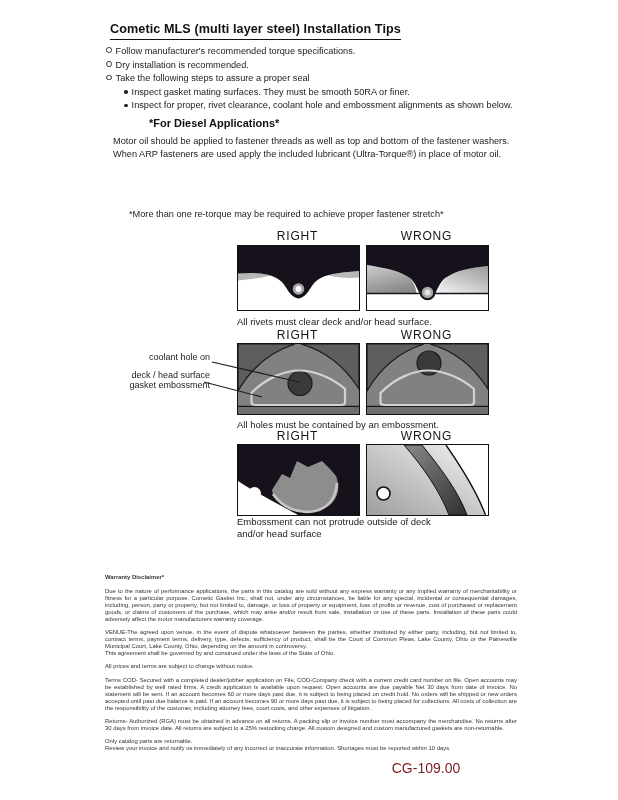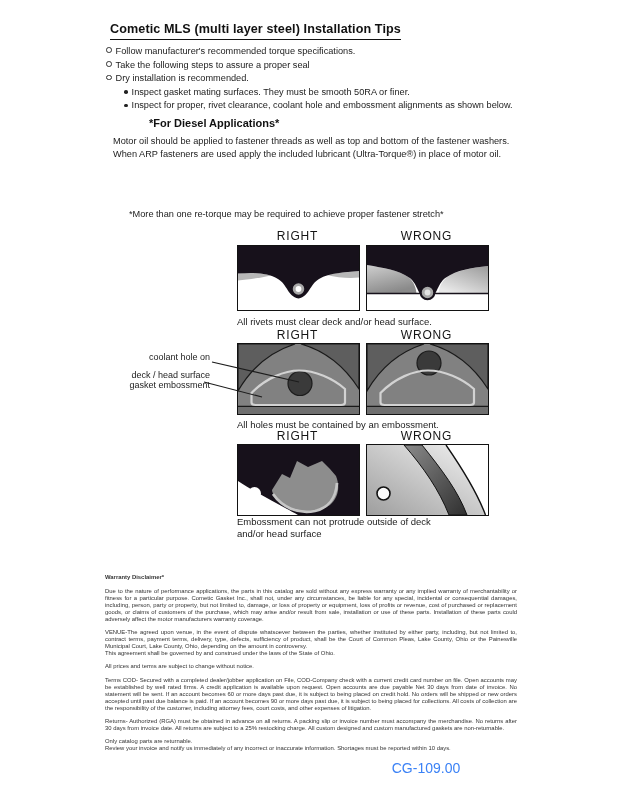--- a/index.html
+++ b/index.html
@@ -18,41 +18,41 @@
   .h2{left:113px;top:117px;font-size:11px;font-weight:bold;color:#111;margin-left:36px;}
   .para{left:113px;font-size:9.2px;line-height:13px;color:#222;white-space:pre-line;}
   .p1{top:135px;} .p2{top:166px;} .p3{top:208px;margin-left:16px;}
   .dg-label{width:121px;text-align:center;font-size:12px;letter-spacing:.8px;color:#151515;}
   .panel{width:121px;border:1.8px solid #121212;background:#fff;line-height:0;}
   .caption{font-size:9.5px;font-weight:400;color:#1b1b1b;line-height:11.5px;white-space:pre-line;}
   .ann{left:85px;width:125px;text-align:right;font-size:9px;line-height:18px;color:#1d1d1d;}
   .legal{left:105px;top:574px;width:412px;font-size:5.9px;line-height:7.1px;color:#333;}
   .legal p{margin:0 0 6px 0;text-align:justify;white-space:pre-line;}
   .legal .lg-head{font-weight:bold;margin-bottom:6.5px;text-align:left;}
-  .page-code{left:378px;top:760px;width:96px;text-align:center;font-size:14px;color:#3b82f6;}
+  .page-code{left:378px;top:760px;width:96px;text-align:center;font-size:14px;color:#7f1d1d;}
 </style>
 </head>
 <body>
 
 <div class="page">
 
   <div class="abs title">Cometic MLS (multi layer steel) Installation Tips</div>
 
   <div class="abs bullets">
     <div class="b-row">
       <span class="o-bullet"></span>
       <span>Follow manufacturer's recommended torque specifications.</span>
     </div>
     <div class="b-row">
       <span class="o-bullet"></span>
-      <span>Take the following steps to assure a proper seal</span>
+      <span>Dry installation is recommended.</span>
     </div>
     <div class="b-row">
       <span class="o-bullet"></span>
-      <span>Dry installation is recommended.</span>
+      <span>Take the following steps to assure a proper seal</span>
     </div>
     <div class="b-row sub">
       <span class="f-bullet"></span>
       <span>Inspect gasket mating surfaces.  They must be smooth 50RA or finer.</span>
     </div>
     <div class="b-row sub">
       <span class="f-bullet"></span>
       <span>Inspect for proper, rivet clearance, coolant hole and embossment alignments as shown below.</span>
     </div>
   </div>

